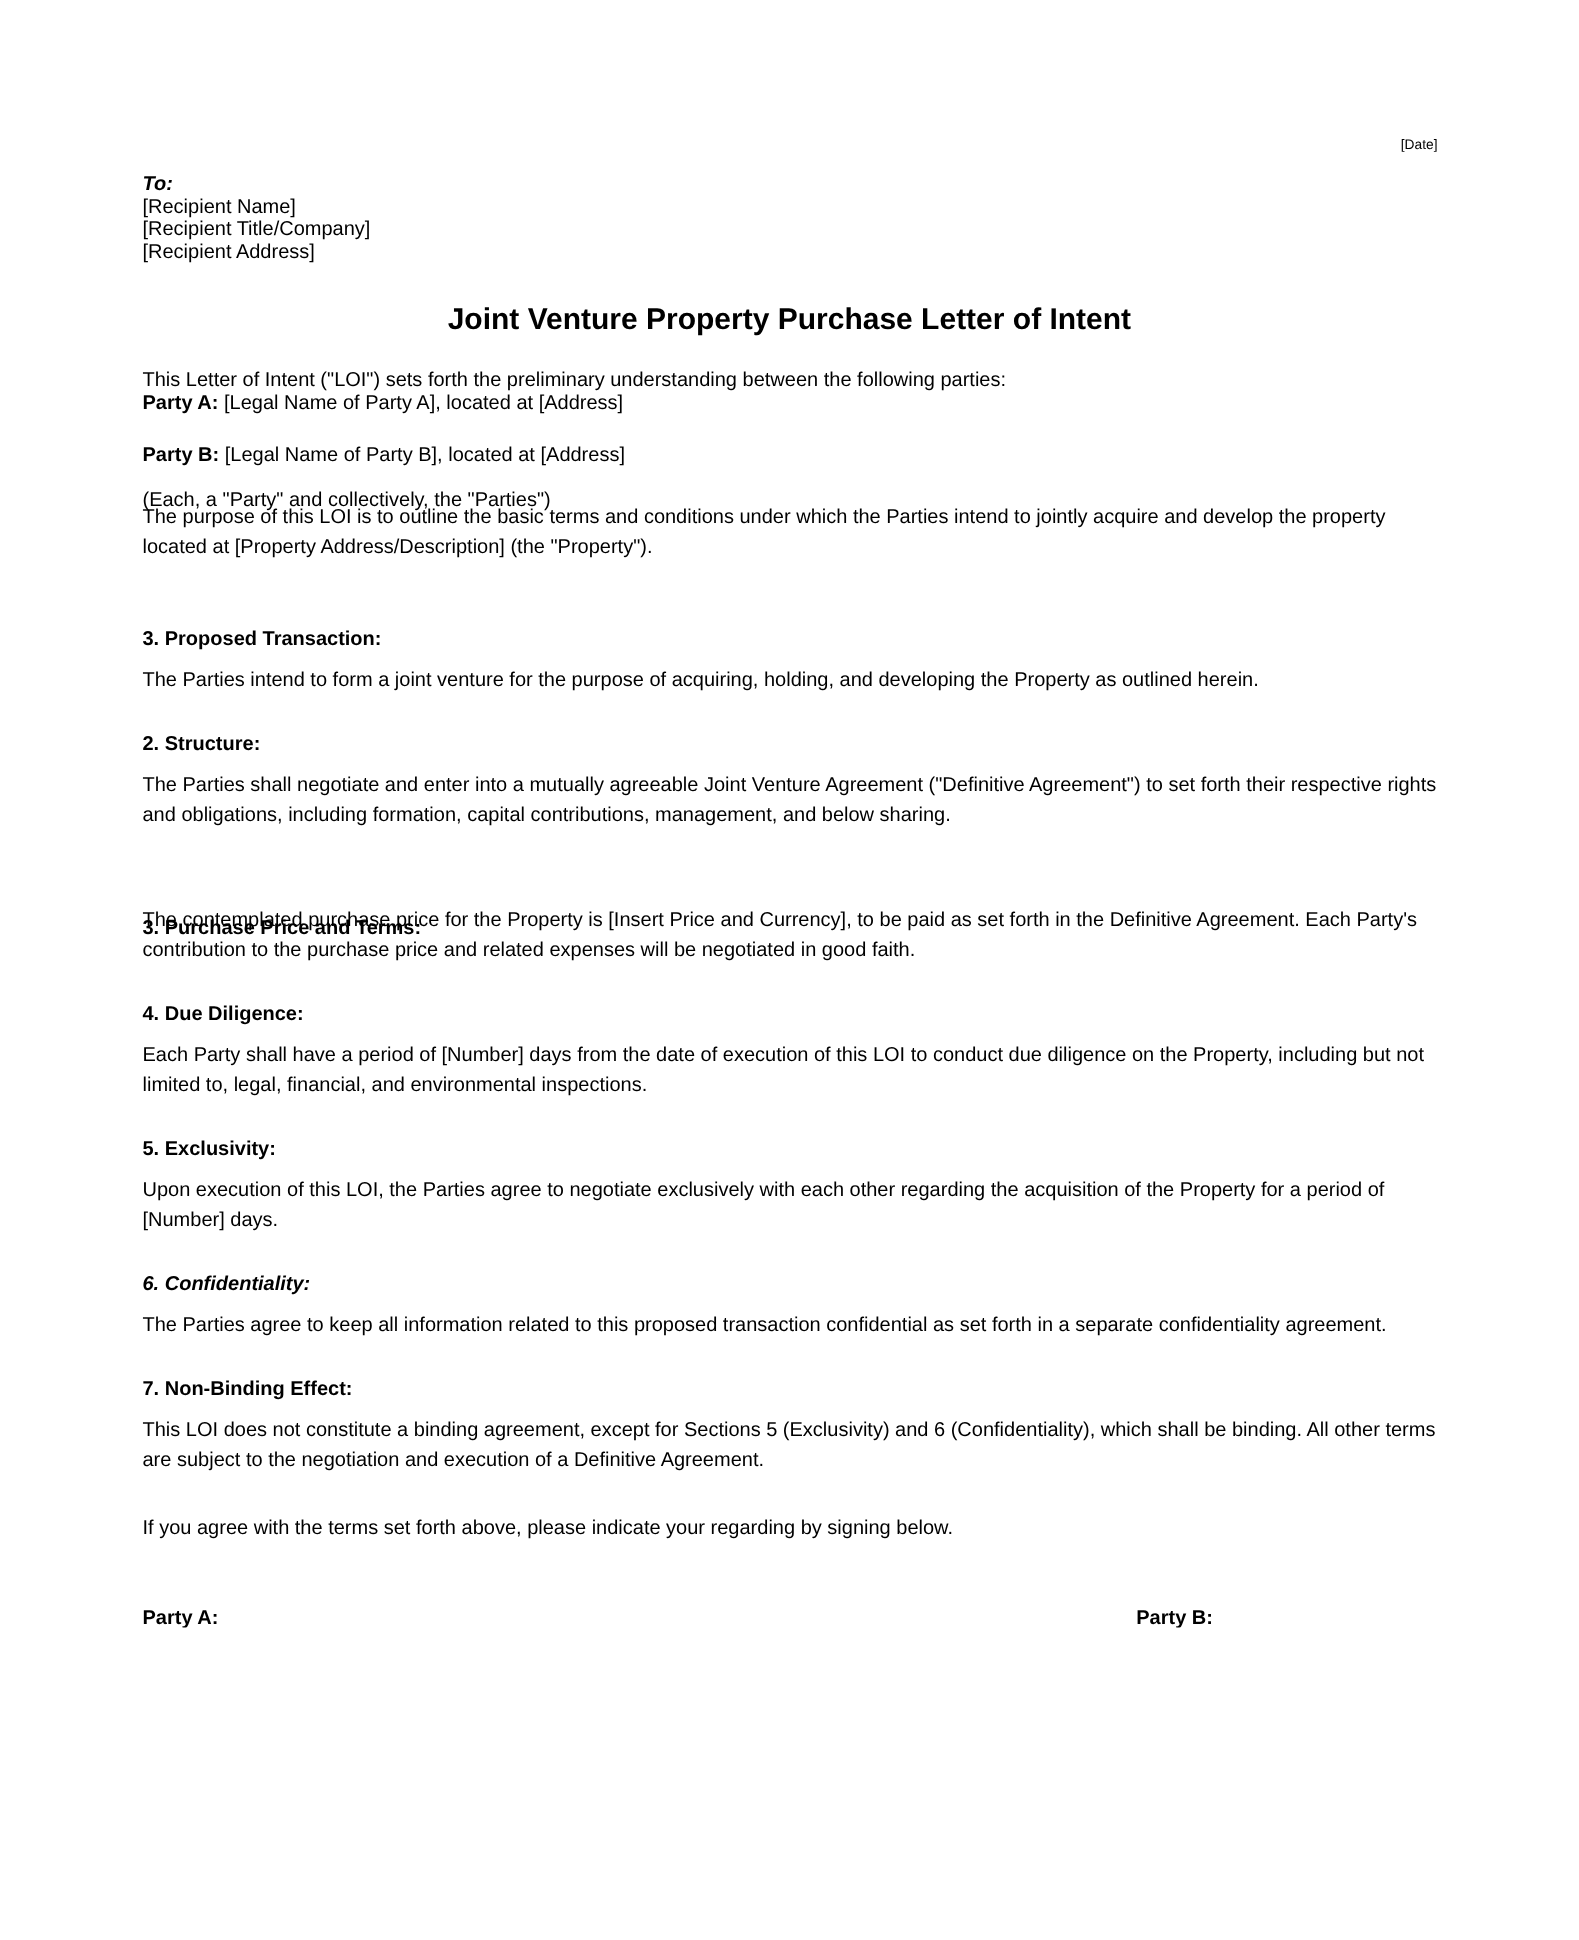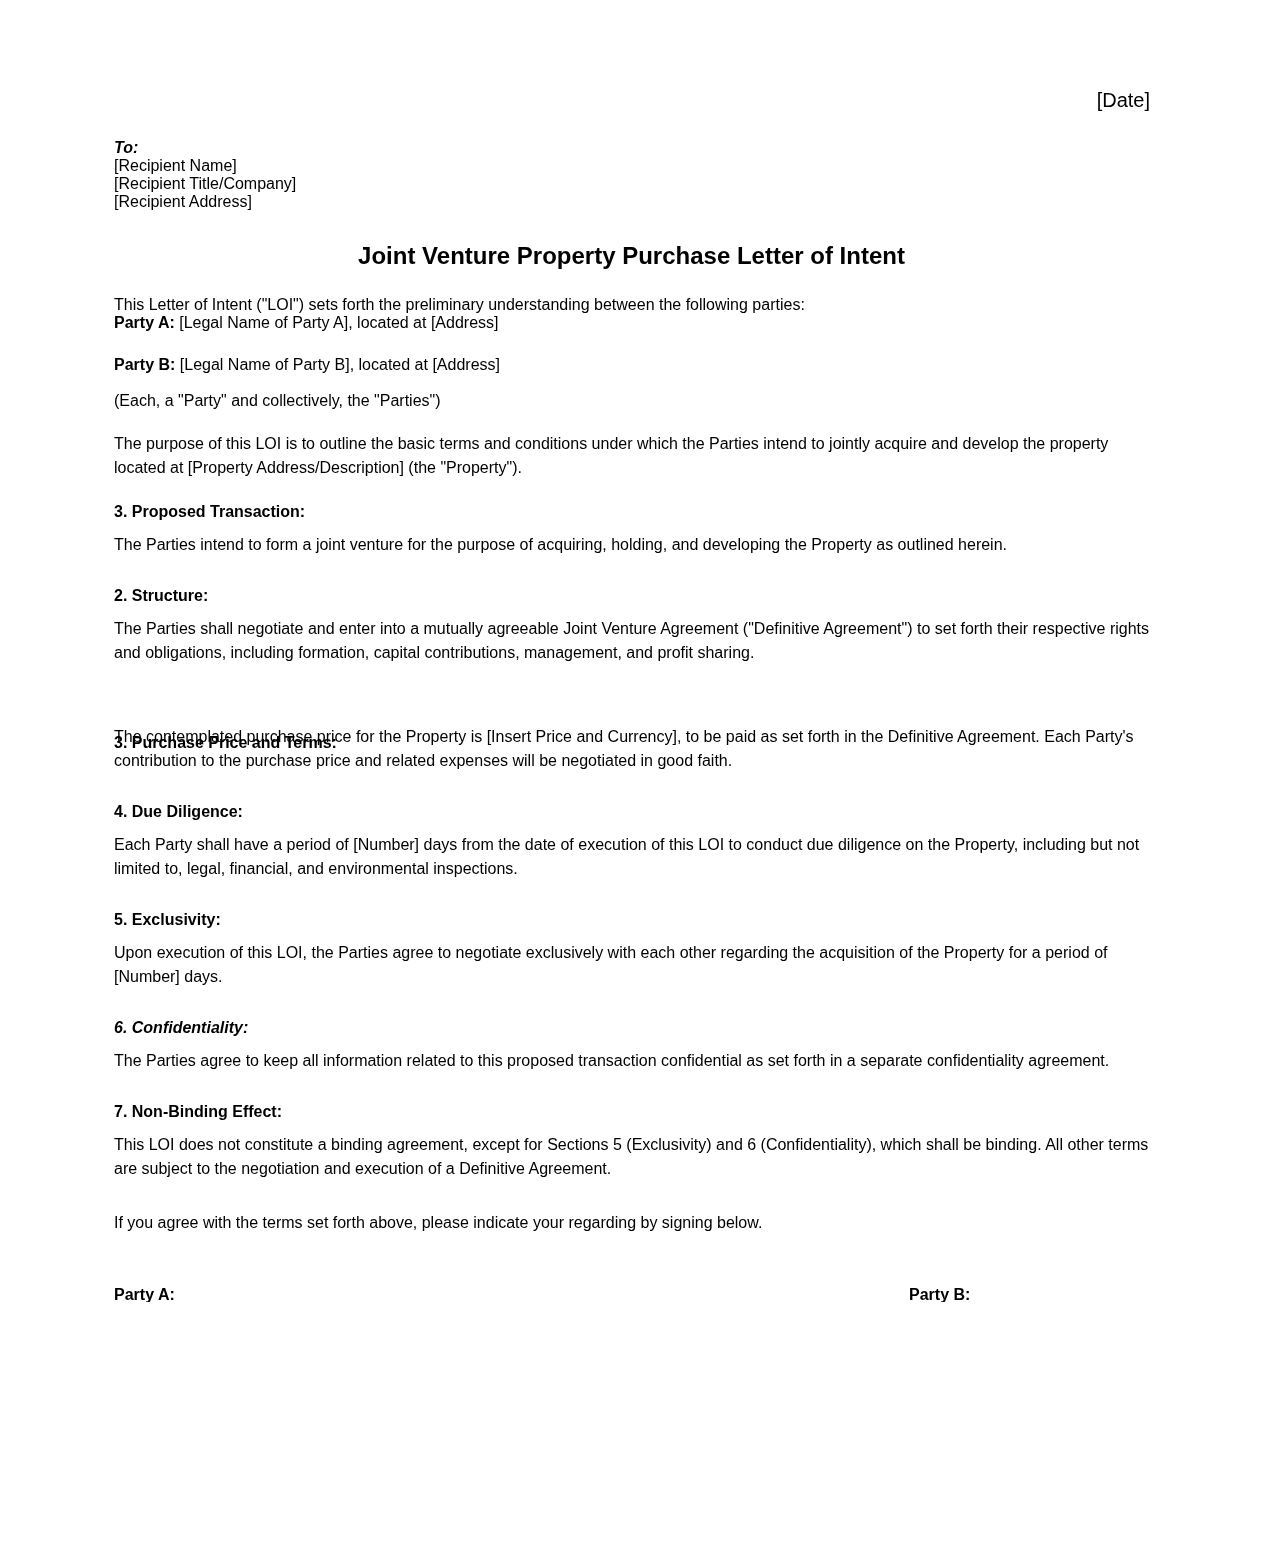--- a/index.html
+++ b/index.html
@@ -1,20 +1,20 @@
 <!DOCTYPE html>
 <html><head>
 <meta charset="utf-8">
 <style>
   html, body { margin: 0; padding: 0; background: #ffffff; }
   body {
     width: 1263px; height: 1552px; position: relative; overflow: hidden;
     font-family: "Liberation Sans", sans-serif; color: #000; font-size: 16px;
   }
-  .date { position: absolute; right: 113px; top: 91px; font-size: 20px; line-height: 19px; }
+  .date { position: absolute; right: 113px; top: 107px; font-size: 11px; line-height: 19px; }
   .to-block { position: absolute; left: 114px; top: 139px; font-size: 16px; line-height: 18px; }
   .to-label { font-weight: bold; font-style: italic; }
   .title {
     position: absolute; left: 0; width: 1263px; top: 242px; text-align: center;
     font-weight: bold; font-size: 24px; line-height: 28px;
   }
   .p { position: absolute; left: 114px; width: 1040px; font-size: 16px; line-height: 24px; }
   .b { font-weight: bold; }
   .h { position: absolute; left: 114px; font-weight: bold; font-size: 16px; line-height: 20px; }
   .sig {
@@ -42,27 +42,27 @@
 
   <div class="p" style="top:311px;">
     <span class="b">Party A:</span><span> [Legal Name of Party A], located at [Address]</span>
   </div>
   <div class="p" style="top:353px;">
     <span class="b">Party B:</span><span> [Legal Name of Party B], located at [Address]</span>
   </div>
 
   <div class="p" style="top:389px;">(Each, a "Party" and collectively, the "Parties")</div>
 
-  <div class="p" style="top:432px;">The purpose of this LOI is to outline the basic terms and conditions under which the Parties intend to jointly acquire and develop the property located at [Property Address/Description] (the "Property").</div>
+  <div class="p" style="top:402px;">The purpose of this LOI is to outline the basic terms and conditions under which the Parties intend to jointly acquire and develop the property located at [Property Address/Description] (the "Property").</div>
 
   <div class="h" style="top:502px;">3. Proposed Transaction:</div>
   <div class="p" style="top:533px;">The Parties intend to form a joint venture for the purpose of acquiring, holding, and developing the Property as outlined herein.</div>
 
   <div class="h" style="top:586px;">2. Structure:</div>
-  <div class="p" style="top:617px;">The Parties shall negotiate and enter into a mutually agreeable Joint Venture Agreement ("Definitive Agreement") to set forth their respective rights and obligations, including formation, capital contributions, management, and profit sharing.</div>
+  <div class="p" style="top:617px;">The Parties shall negotiate and enter into a mutually agreeable Joint Venture Agreement ("Definitive Agreement") to set forth their respective rights and obligations, including formation, capital contributions, management, and below sharing.</div>
 
   <div class="h" style="top:694px;margin-top:39px;">3. Purchase Price and Terms:</div>
   <div class="p" style="top:725px;">The contemplated purchase price for the Property is [Insert Price and Currency], to be paid as set forth in the Definitive Agreement. Each Party's contribution to the purchase price and related expenses will be negotiated in good faith.</div>
 
   <div class="h" style="top:802px;">4. Due Diligence:</div>
   <div class="p" style="top:833px;">Each Party shall have a period of [Number] days from the date of execution of this LOI to conduct due diligence on the Property, including but not limited to, legal, financial, and environmental inspections.</div>
 
   <div class="h" style="top:910px;">5. Exclusivity:</div>
   <div class="p" style="top:941px;">Upon execution of this LOI, the Parties agree to negotiate exclusively with each other regarding the acquisition of the Property for a period of [Number] days.</div>
 

